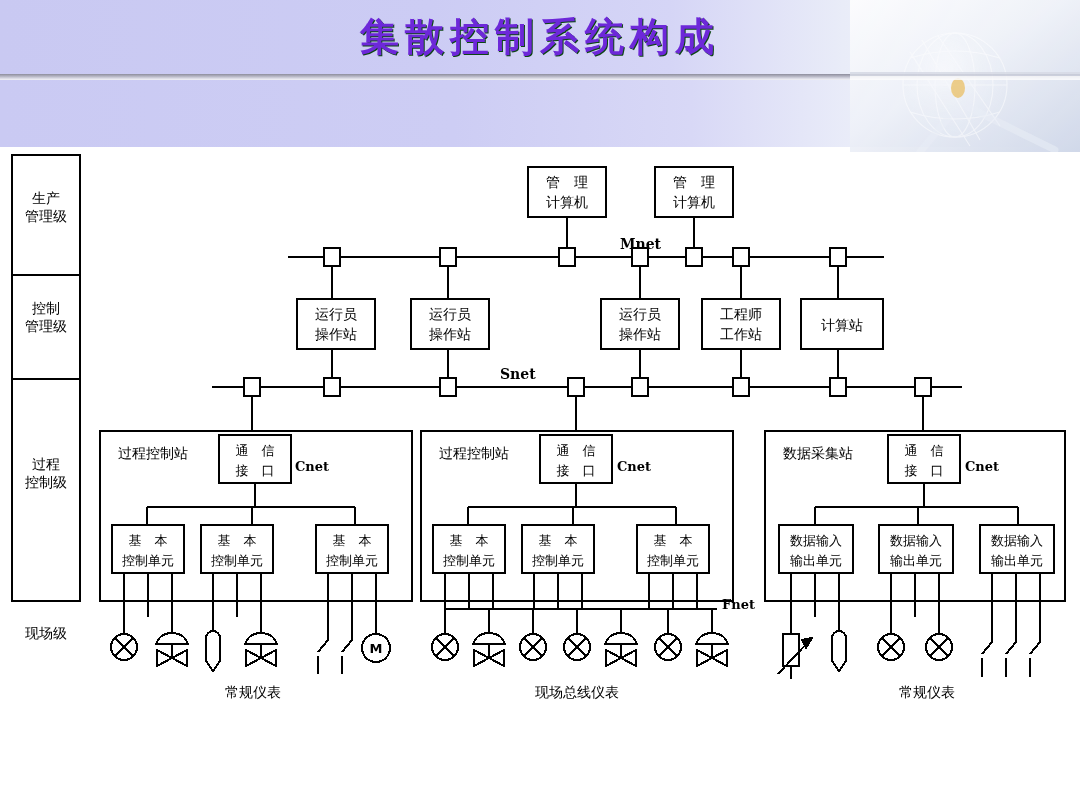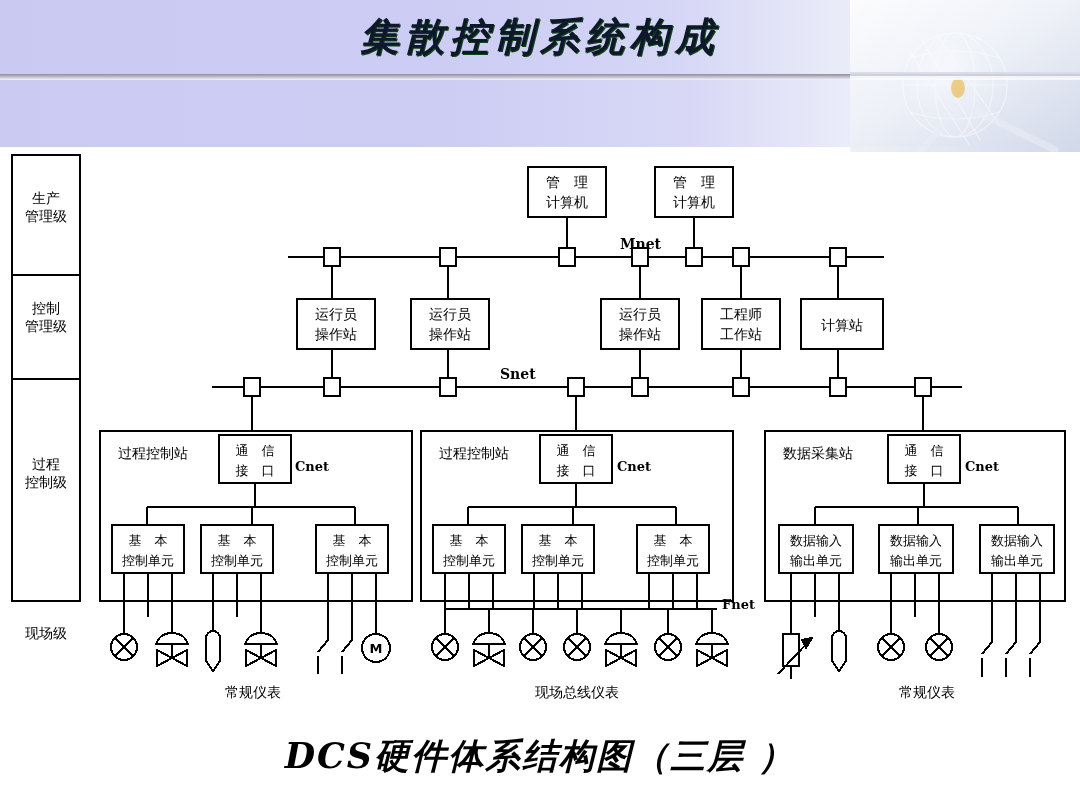--- a/index.html
+++ b/index.html
@@ -24,23 +24,22 @@
   }
   .header-rule{
     position:absolute;left:0;top:74px;width:1080px;height:6px;
     background:linear-gradient(180deg,#8d8d9c 0%,#b6b6c4 40%,#dcdce6 75%,#f2f2f7 100%);
   }
   .title{
     position:absolute;left:0;top:10px;width:1080px;
     text-align:center;
     font-family:"DejaVu Serif","Liberation Serif",serif;
     font-size:39px;font-weight:bold;
-    color:#0f172a;
+    color:#6d28d9;
     letter-spacing:6px;
-    font-style:italic;
     text-shadow:1px 1px 0 #0d4712;
   }
 
   
   .deco{position:absolute;right:0;top:0;width:230px;height:152px;overflow:hidden;opacity:.85;}
 
   
   #diagram{position:absolute;left:0;top:147px;width:1080px;height:580px;}
   svg{display:block;}
 
@@ -473,15 +472,14 @@
         <line x1="1040" y1="495" x2="1030" y2="507"></line>
         <line x1="1030" y1="511" x2="1030" y2="530"></line>
       </g>
       <text x="927" y="550" font-size="14" text-anchor="middle" fill="#000" font-family="'DejaVu Sans','Liberation Sans',sans-serif">常规仪表</text>
     </g>
 
   </svg>
   </div>
 
   <div class="caption-band"></div>
-  <div class="caption-txt">DCS硬件体系结构图（三层 ）</div>
 
 </div>
 
 </body></html>

